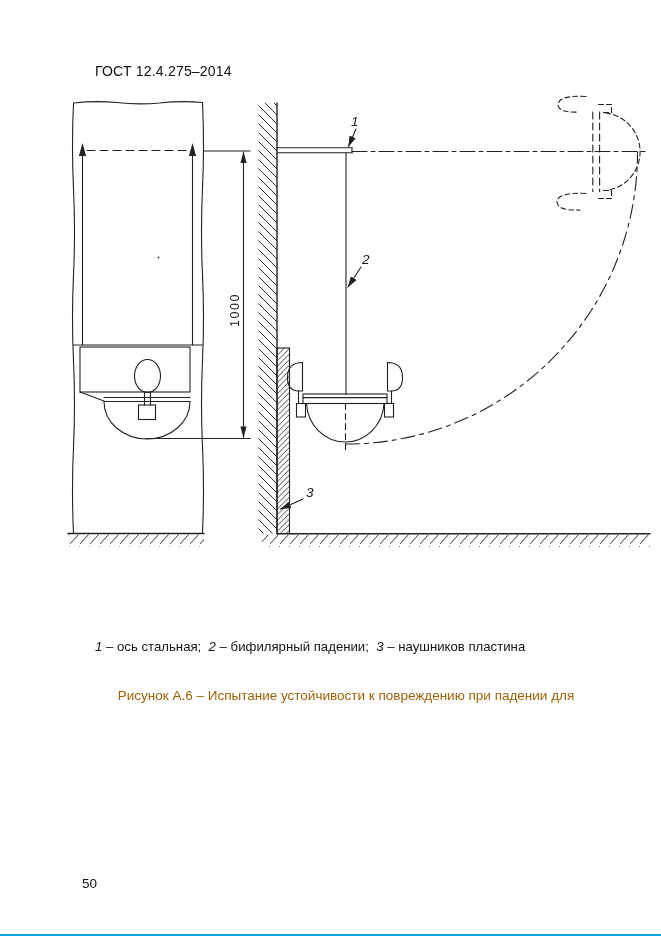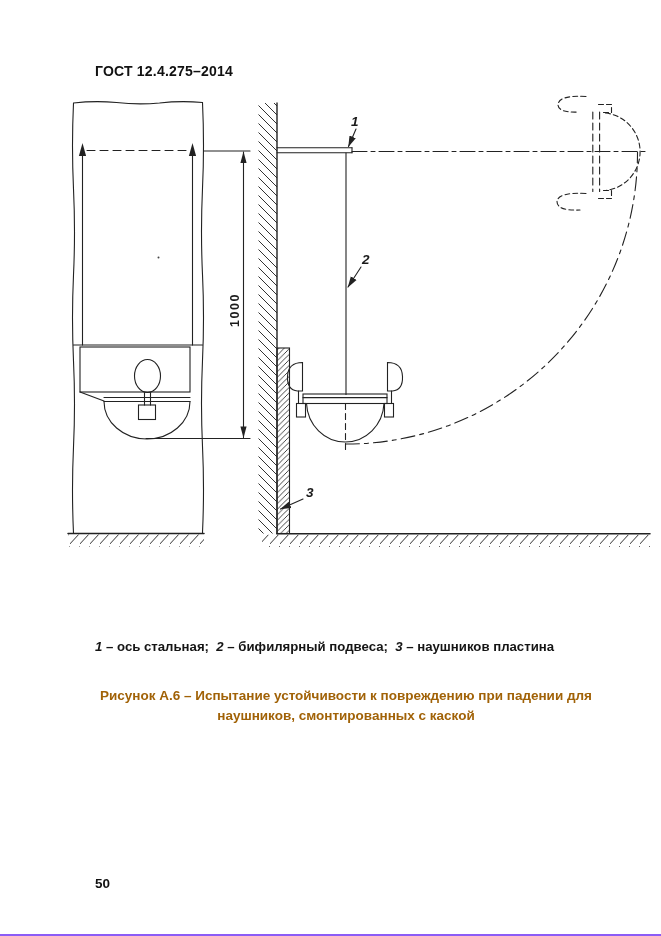--- a/index.html
+++ b/index.html
@@ -1,37 +1,37 @@
 <!DOCTYPE html>
 <html><head>
 <meta charset="utf-8">
 <style>
   html,body{margin:0;padding:0;}
   body{
     width:661px;height:936px;position:relative;background:#ffffff;
     font-family:"Liberation Sans", sans-serif;color:#1f1f1f;overflow:hidden;
     border-right:1px solid #e3e3e3;
   }
-  .page{position:absolute;inset:0;border-bottom:2px solid #8b5cf6;font-weight:bold;}
+  .page{position:absolute;inset:0;border-bottom:2px solid #0ea5e9;}
   .header{
     position:absolute;left:95px;top:63px;font-size:14px;letter-spacing:.2px;
     color:#111;
   }
   .diagram-svg{position:absolute;left:0;top:0;}
   .legend{
     position:absolute;left:95px;top:639px;font-size:13.2px;white-space:pre-wrap;
     color:#151515;
   }
   .legend .num{font-style:italic;}
   .caption{
     position:absolute;left:31px;width:630px;top:686px;text-align:center;
     font-size:13.5px;line-height:20px;color:#a16207;
   }
   .pageno{
-    position:absolute;left:95px;top:876px;font-size:13.5px;color:#111;
+    position:absolute;left:82px;top:876px;font-size:13.5px;color:#111;
   }
 </style>
 </head>
 <body>
 
 <div class="page">
 
   <div class="header">ГОСТ 12.4.275–2014</div>
 
   <svg class="diagram-svg" width="661" height="936" viewBox="0 0 661 936" fill="none" stroke="#222" stroke-width="1.1" stroke-linecap="round">
@@ -135,22 +135,21 @@
         <path d="M598.5,104.5 L611.5,104.5 L611.5,112.5 L601.5,112.5"></path>
         <path d="M598.5,198.5 L611.5,198.5 L611.5,190.5 L601.5,190.5"></path>
         <path d="M605.5,113 A39,39 0 0 1 605.5,190.5"></path>
       </g>
 
       <line x1="277" y1="533.8" x2="650" y2="533.8" stroke-width="1.5"></line>
       <rect x="262" y="534.8" width="388" height="12" fill="url(#groundHatch)" stroke="none"></rect>
     </g>
   </svg>
 
-  <div class="legend"><span class="num">1</span><span> – ось стальная;  </span><span class="num">2</span><span> – бифилярный подвеса;  </span><span class="num">3</span><span> – наушников пластина</span></div>
+  <div class="legend"><span class="num">1</span><span> – ось стальная;  </span><span class="num">2</span><span> – бифилярный падении;  </span><span class="num">3</span><span> – наушников пластина</span></div>
 
   <div class="caption">
     <div>Рисунок А.6 – Испытание устойчивости к повреждению при падении для</div>
-    <div>наушников, смонтированных с каской</div>
   </div>
 
   <div class="pageno">50</div>
 
 </div>
 
 </body></html>

